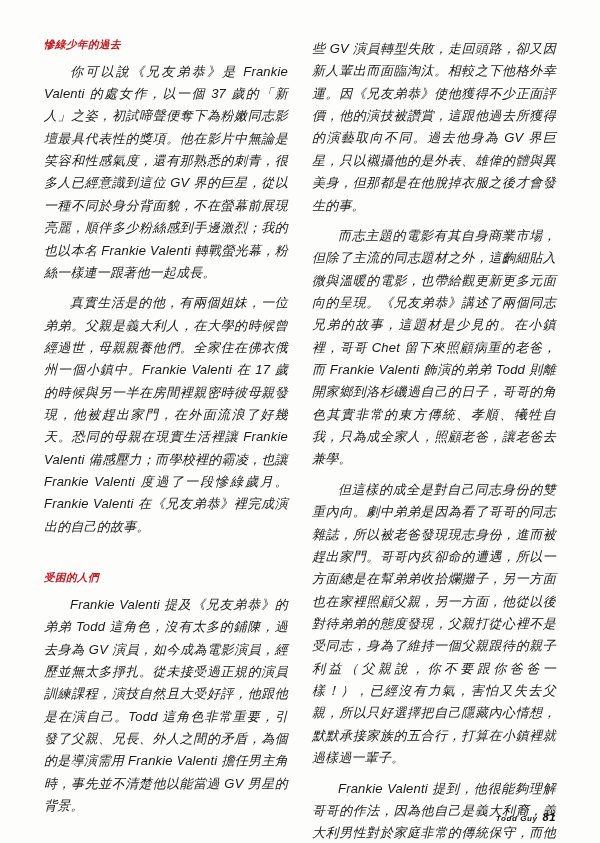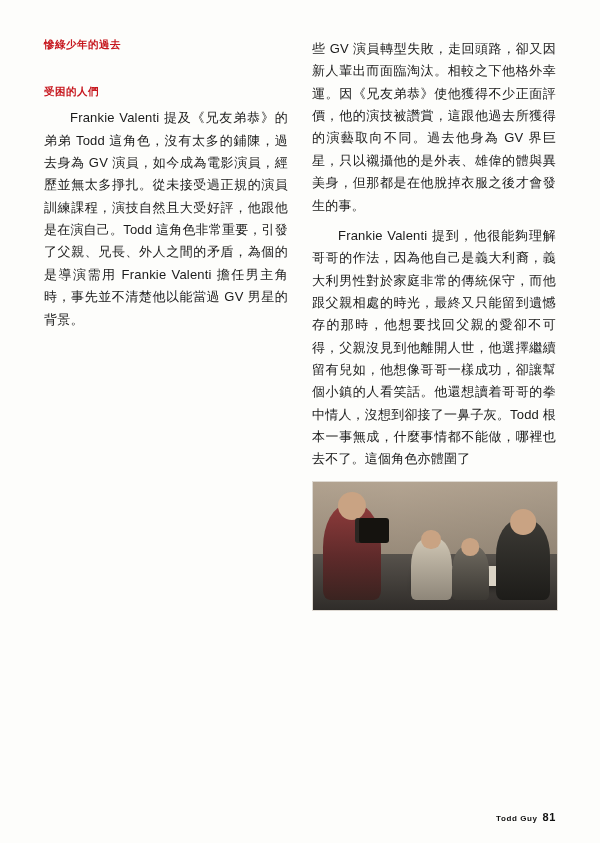--- a/index.html
+++ b/index.html
@@ -13,20 +13,21 @@
     font-family: "Liberation Sans", sans-serif;
     position: relative;
     overflow: hidden;
   }
   .page {
     position: absolute;
     left: 0; top: 0;
     width: 600px;
     height: 843px;
     background: #fdfdfb;
+    font-style: italic;
   }
   .columns {
     position: absolute;
     left: 44px;
     top: 38px;
     width: 512px;
     height: 755px;
     display: flex;
     gap: 24px;
   }
@@ -163,27 +164,31 @@
   }
 </style>
 </head>
 <body>
 
 <div class="page">
   <div class="columns">
 
     <div class="col">
       <h2 class="section-head">慘綠少年的過去</h2>
+      <p class="body">你可以說《兄友弟恭》是 Frankie Valenti 的處女作，以一個 37 歲的「新人」之姿，初試啼聲便奪下為粉嫩同志影壇最具代表性的獎項。他在影片中無論是笑容和性感氣度，還有那熟悉的刺青，很多人已經意識到這位 GV 界的巨星，從以一種不同於身分背面貌，不在螢幕前展現亮麗，順伴多少粉絲感到手邊激烈；我的也以本名 Frankie Valenti 轉戰螢光幕，粉絲一樣連一跟著他一起成長。</p>
+      <p class="body">真實生活是的他，有兩個姐妹，一位弟弟。父親是義大利人，在大學的時候曾經過世，母親親養他們。全家住在佛衣俄州一個小鎮中。Frankie Valenti 在 17 歲的時候與另一半在房間裡親密時彼母親發現，他被趕出家門，在外面流浪了好幾天。恐同的母親在現實生活裡讓 Frankie Valenti 備感壓力；而學校裡的霸凌，也讓 Frankie Valenti 度過了一段慘綠歲月。Frankie Valenti 在《兄友弟恭》裡完成演出的自己的故事。</p>
 
       <h2 class="section-head spaced">受困的人們</h2>
       <p class="body">Frankie Valenti 提及《兄友弟恭》的弟弟 Todd 這角色，沒有太多的鋪陳，過去身為 GV 演員，如今成為電影演員，經歷並無太多掙扎。從未接受過正規的演員訓練課程，演技自然且大受好評，他跟他是在演自己。Todd 這角色非常重要，引發了父親、兄長、外人之間的矛盾，為個的是導演需用 Frankie Valenti 擔任男主角時，事先並不清楚他以能當過 GV 男星的背景。</p>
     </div>
 
     <div class="col">
       <p class="body noindent">些 GV 演員轉型失敗，走回頭路，卻又因新人輩出而面臨淘汰。相較之下他格外幸運。因《兄友弟恭》使他獲得不少正面評價，他的演技被讚賞，這跟他過去所獲得的演藝取向不同。過去他身為 GV 界巨星，只以襯攝他的是外表、雄偉的體與異美身，但那都是在他脫掉衣服之後才會發生的事。</p>
+      <p class="body">而志主題的電影有其自身商業市場，但除了主流的同志題材之外，這齣細貼入微與溫暖的電影，也帶給觀更新更多元面向的呈現。《兄友弟恭》講述了兩個同志兄弟的故事，這題材是少見的。在小鎮裡，哥哥 Chet 留下來照顧病重的老爸，而 Frankie Valenti 飾演的弟弟 Todd 則離開家鄉到洛杉磯過自己的日子，哥哥的角色其實非常的東方傳統、孝順、犧牲自我，只為成全家人，照顧老爸，讓老爸去兼學。</p>
+      <p class="body">但這樣的成全是對自己同志身份的雙重內向。劇中弟弟是因為看了哥哥的同志雜誌，所以被老爸發現現志身份，進而被趕出家門。哥哥內疚卻命的遭遇，所以一方面總是在幫弟弟收拾爛攤子，另一方面也在家裡照顧父親，另一方面，他從以後對待弟弟的態度發現，父親打從心裡不是受同志，身為了維持一個父親跟待的親子利益（父親說，你不要跟你爸爸一樣！），已經沒有力氣，害怕又失去父親，所以只好選擇把自己隱藏內心情想，默默承接家族的五合行，打算在小鎮裡就過樣過一輩子。</p>
       <p class="body">Frankie Valenti 提到，他很能夠理解哥哥的作法，因為他自己是義大利裔，義大利男性對於家庭非常的傳統保守，而他跟父親相處的時光，最終又只能留到遺憾存的那時，他想要找回父親的愛卻不可得，父親沒見到他離開人世，他選擇繼續留有兒如，他想像哥哥一樣成功，卻讓幫個小鎮的人看笑話。他還想讀着哥哥的拳中情人，沒想到卻接了一鼻子灰。Todd 根本一事無成，什麼事情都不能做，哪裡也去不了。這個角色亦體圍了</p>
 
       <div class="photo">
         <div class="photo-inner">
           <div class="wall"></div>
           <div class="floor"></div>
           <div class="table-top"></div>
           <div class="person p-cam">
               <span class="head"></span>
             </div>

